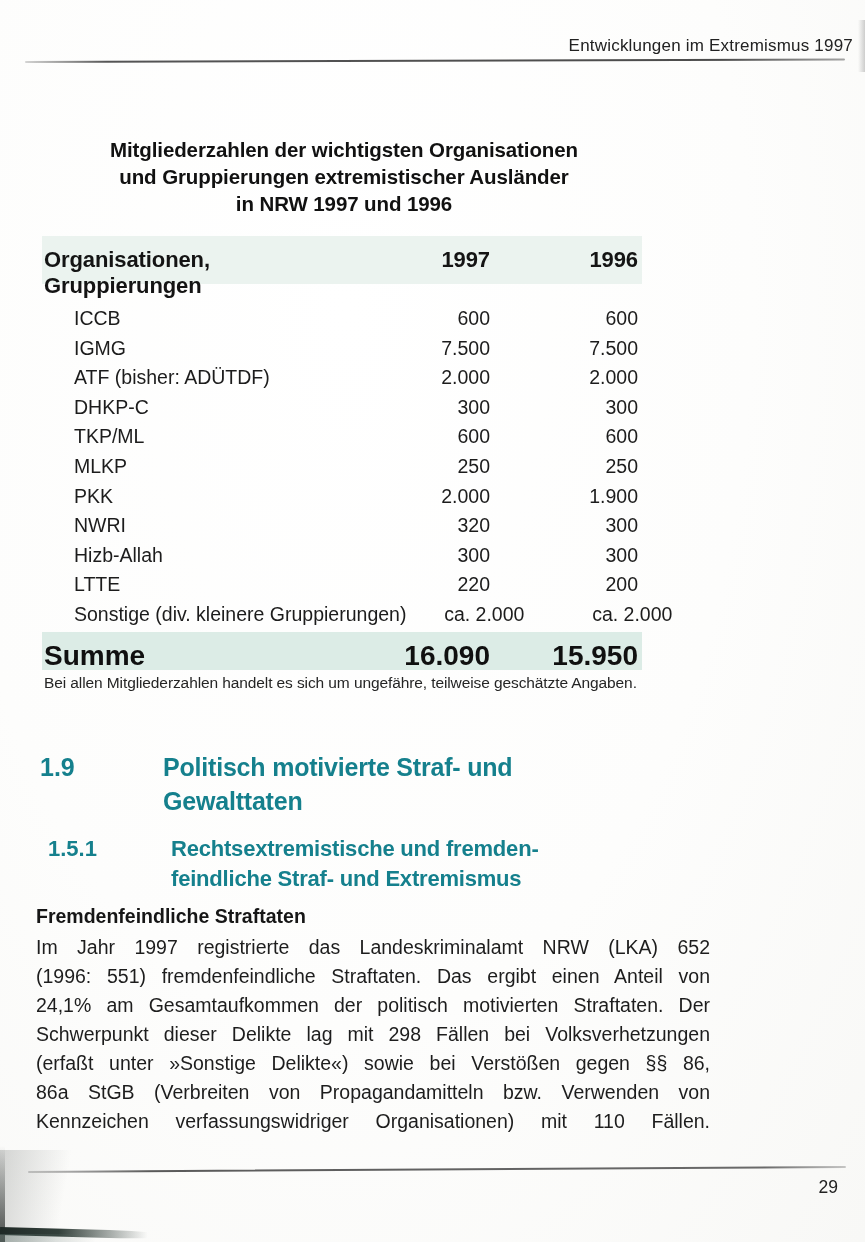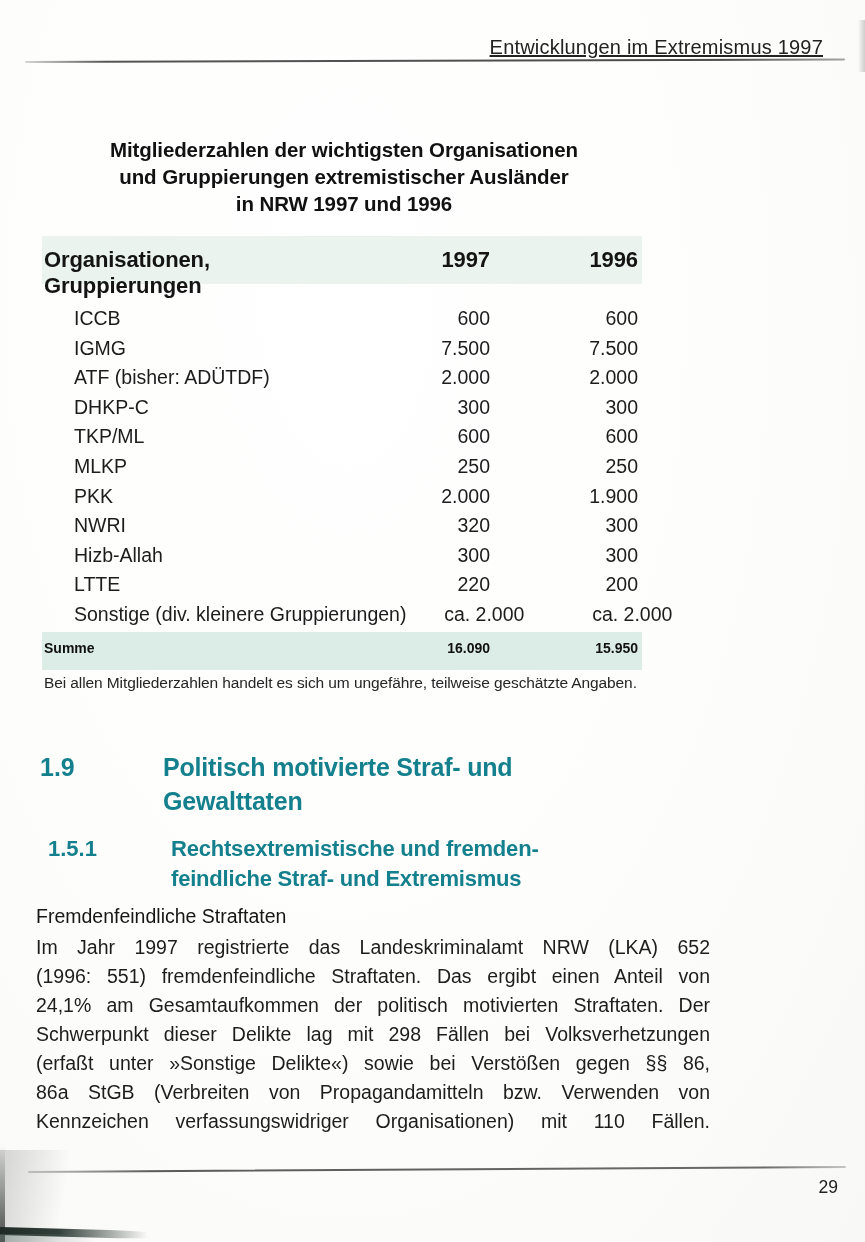--- a/index.html
+++ b/index.html
@@ -5,23 +5,22 @@
   html,body{margin:0;padding:0;background:#e9e9e9;}
   .page{
     position:relative;width:865px;height:1242px;margin:0 auto;
     background:radial-gradient(ellipse at 40% 25%, #ffffff 0%, #fdfdfc 55%, #f8f8f6 100%);
     overflow:hidden;
     font-family:"Liberation Sans", sans-serif;
     color:#1c1c1c;
   }
   
   .running-header{
-    position:absolute;top:36px;right:42px;font-size:20px;color:#222;
+    position:absolute;top:36px;right:12px;font-size:17px;color:#222;
     letter-spacing:.2px;
-    text-decoration:underline;
   }
   .top-rule{
     position:absolute;top:61px;left:25px;width:820px;height:2px;
     background:linear-gradient(90deg, rgba(90,90,90,.25), #555 10%, #4c4c4c 85%, rgba(90,90,90,.55));
     transform:rotate(-.18deg);transform-origin:left center;border-radius:2px;
   }
   
   .table-title{
     position:absolute;top:136px;left:44px;width:600px;
     text-align:center;font-weight:700;font-size:20.5px;line-height:27px;
@@ -35,34 +34,34 @@
   .tgrid{
     position:absolute;left:44px;width:594px;
     display:grid;grid-template-columns:1fr 118px 148px;
   }
   .tgrid .num{text-align:right;}
   .thead{top:247px;font-weight:700;font-size:22px;color:#141414;letter-spacing:-.1px;}
   .tbody{top:304px;font-size:19.5px;}
   .trow{display:grid;grid-template-columns:1fr 118px 148px;line-height:29.6px;}
   .trow>div{white-space:nowrap;margin-left:30px;}
   .trow .num{text-align:right;}
-  .tsum{top:640px;font-weight:700;font-size:14px;color:#101010;}
+  .tsum{top:640px;font-weight:700;font-size:28px;color:#101010;}
   .footnote{
     position:absolute;top:674px;left:44px;width:680px;
     font-size:15.5px;color:#252525;letter-spacing:-.1px;
   }
   
   .section{position:absolute;left:40px;display:flex;color:#15808d;font-weight:700;}
   .section-15{top:750px;font-size:25px;line-height:34px;}
   .section-151{top:834px;font-size:22px;line-height:30px;margin-left:8px;}
   .section .sec-num{width:123px;flex:none;}
   .section .sec-title{white-space:pre-line;width:480px;letter-spacing:-.2px;}
   
   .subheading{
-    position:absolute;top:905px;left:36px;font-size:19.5px;font-weight:400;color:#161616;
+    position:absolute;top:905px;left:36px;font-size:19.5px;font-weight:700;color:#161616;
   }
   .paragraph{
     position:absolute;top:933px;left:36px;width:674px;
     font-size:19.5px;line-height:29px;color:#1d1d1d;
   }
   .pline{text-align:justify;text-align-last:justify;}
   
   .bottom-rule{
     position:absolute;top:1171px;left:28px;width:818px;height:2px;
     background:linear-gradient(90deg, rgba(100,100,100,.3), #5a5a5a 15%, #6a6a6a 90%, rgba(120,120,120,.4));

